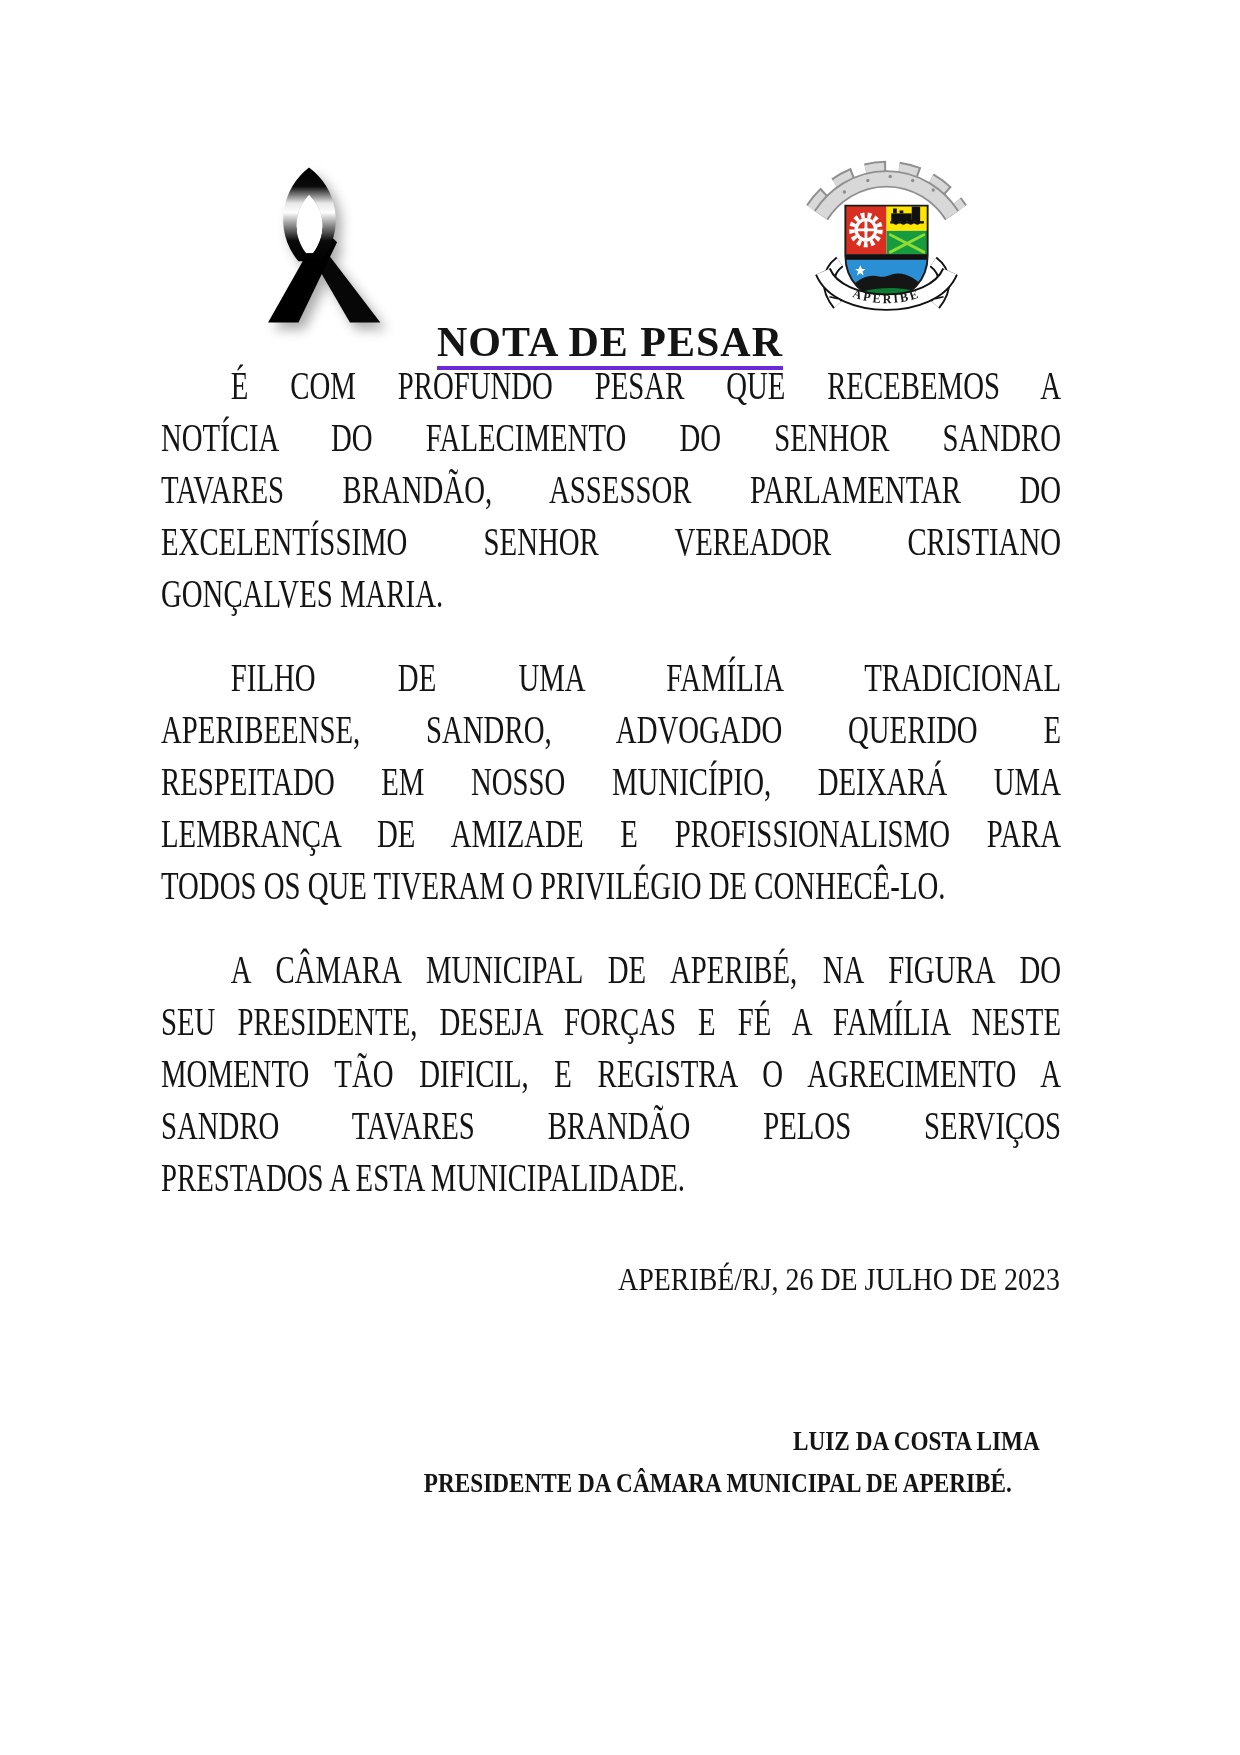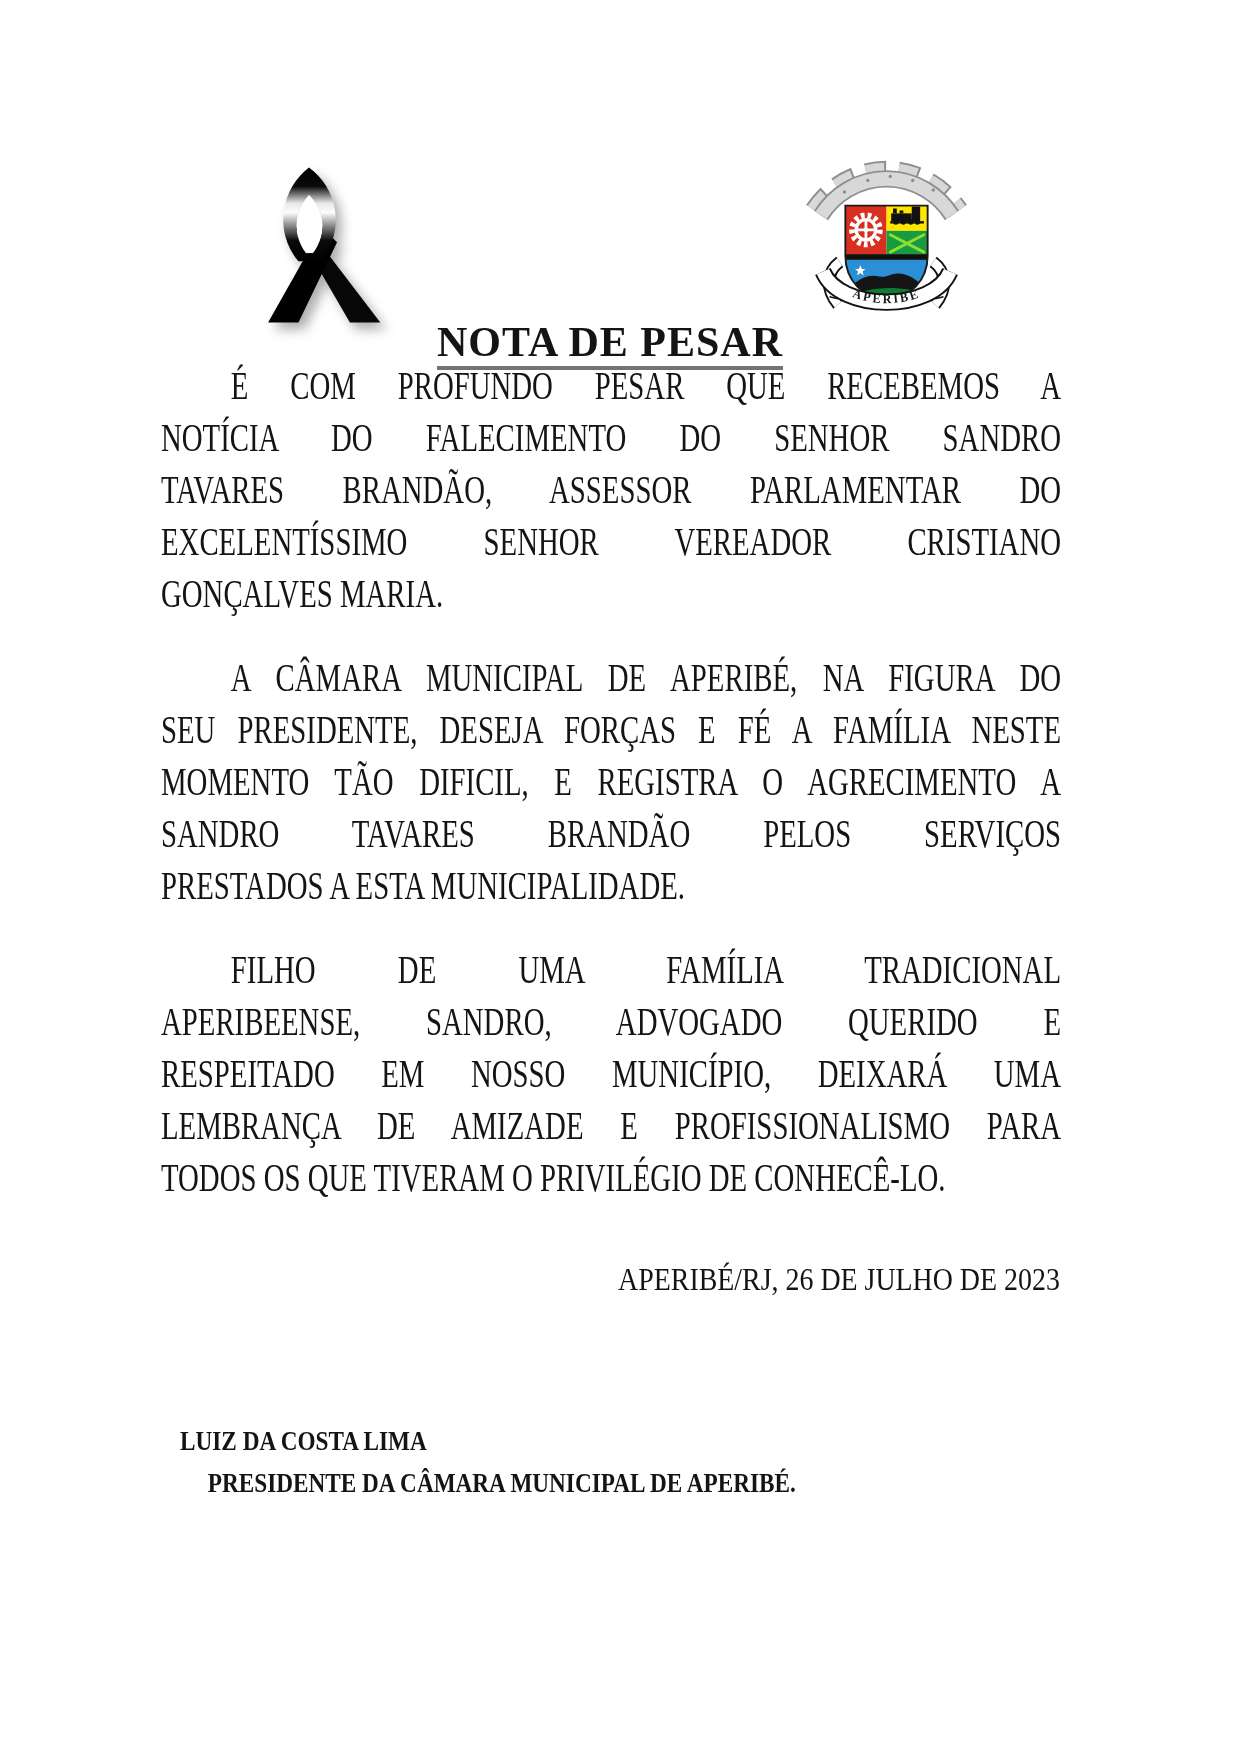--- a/index.html
+++ b/index.html
@@ -11,41 +11,41 @@
   .page{width:1240px;height:1755px;position:relative;overflow:hidden;}
 
   
   .header{position:relative;height:360px;}
   .ribbon-img{position:absolute;left:233px;top:158px;filter:drop-shadow(6px 7px 6px rgba(0,0,0,.32));}
   .crest-img{position:absolute;left:793px;top:128px;}
   .doc-title{
     position:absolute;left:160px;top:290px;width:900px;text-align:center;
     font-size:42px;font-weight:bold;letter-spacing:1px;
   }
-  .doc-title .u{border-bottom:4px solid #737373;padding-bottom:1px;}
+  .doc-title .u{border-bottom:4px solid #6d28d9;padding-bottom:1px;}
 
   
   .content{margin-left:160px;width:900px;}
   .para{margin:0 0 32px 1px;}
   .line{
     width:1250px;font-size:40px;line-height:52px;white-space:nowrap;
     transform:scaleX(0.72);transform-origin:0 50%;
     text-align:justify;
   }
   .line.j{text-align-last:justify;}
   .line.last{text-align:left;text-align-last:left;}
   .line.indent{text-indent:97px;}
 
   .date-row{margin-top:58px;width:900px;text-align:right;}
   .date-row .date-text{
     display:inline-block;font-size:31px;white-space:nowrap;
     transform:scaleX(0.9);transform-origin:100% 50%;
   }
 
-  .sig-block{margin-top:128px;width:900px;text-align:left;font-family:Liberation Serif, serif;}
+  .sig-block{margin-top:128px;width:900px;text-align:right;font-family:Liberation Serif, serif;}
   .sig-line{display:block;margin-top:11px;}
   .sig-line:first-child{margin-top:0;}
   .sig-line span{
     display:inline-block;font-size:27px;font-weight:bold;white-space:nowrap;
     transform:scaleX(0.86);transform-origin:50% 50%;
   }
 </style>
 </head>
 <body>
 
@@ -158,33 +158,33 @@
 
     <div class="para">
       <div class="line j indent">É COM PROFUNDO PESAR QUE RECEBEMOS A</div>
       <div class="line j">NOTÍCIA DO FALECIMENTO DO SENHOR SANDRO</div>
       <div class="line j">TAVARES BRANDÃO, ASSESSOR PARLAMENTAR DO</div>
       <div class="line j">EXCELENTÍSSIMO SENHOR VEREADOR CRISTIANO</div>
       <div class="line last">GONÇALVES MARIA.</div>
     </div>
 
     <div class="para">
+      <div class="line j indent">FILHO DE UMA FAMÍLIA TRADICIONAL</div>
+      <div class="line j">APERIBEENSE, SANDRO, ADVOGADO QUERIDO E</div>
+      <div class="line j">RESPEITADO EM NOSSO MUNICÍPIO, DEIXARÁ UMA</div>
+      <div class="line j">LEMBRANÇA DE AMIZADE E PROFISSIONALISMO PARA</div>
+      <div class="line last">TODOS OS QUE TIVERAM O PRIVILÉGIO DE CONHECÊ-LO.</div>
+    </div>
+
+    <div class="para">
       <div class="line j indent">A CÂMARA MUNICIPAL DE APERIBÉ, NA FIGURA DO</div>
       <div class="line j">SEU PRESIDENTE, DESEJA FORÇAS E FÉ A FAMÍLIA NESTE</div>
       <div class="line j">MOMENTO TÃO DIFICIL, E REGISTRA O AGRECIMENTO A</div>
       <div class="line j">SANDRO TAVARES BRANDÃO PELOS SERVIÇOS</div>
       <div class="line last">PRESTADOS A ESTA MUNICIPALIDADE.</div>
-    </div>
-
-    <div class="para">
-      <div class="line j indent">FILHO DE UMA FAMÍLIA TRADICIONAL</div>
-      <div class="line j">APERIBEENSE, SANDRO, ADVOGADO QUERIDO E</div>
-      <div class="line j">RESPEITADO EM NOSSO MUNICÍPIO, DEIXARÁ UMA</div>
-      <div class="line j">LEMBRANÇA DE AMIZADE E PROFISSIONALISMO PARA</div>
-      <div class="line last">TODOS OS QUE TIVERAM O PRIVILÉGIO DE CONHECÊ-LO.</div>
     </div>
 
     <div class="date-row">
       <span class="date-text">APERIBÉ/RJ, 26 DE JULHO DE 2023</span>
     </div>
 
     <div class="sig-block">
       <div class="sig-line">
         <span>LUIZ DA COSTA LIMA</span>
       </div>

